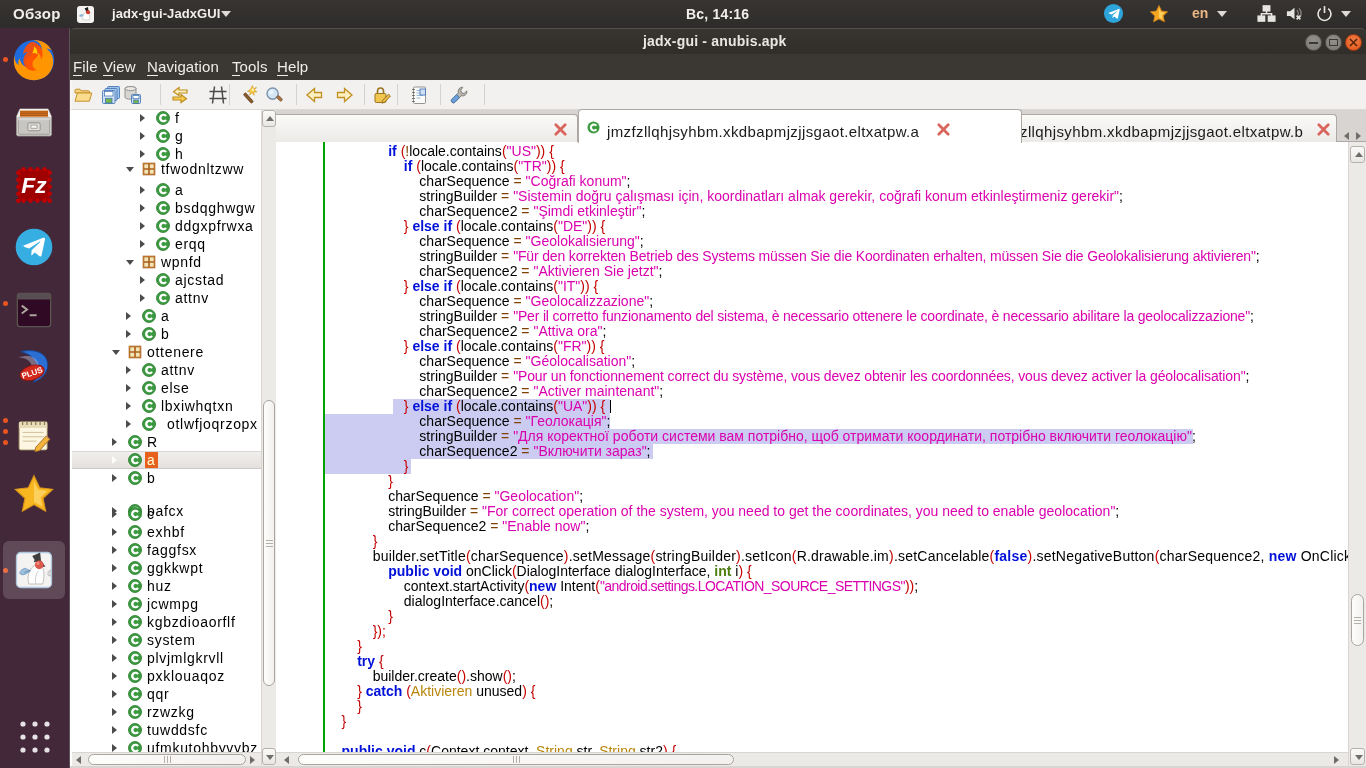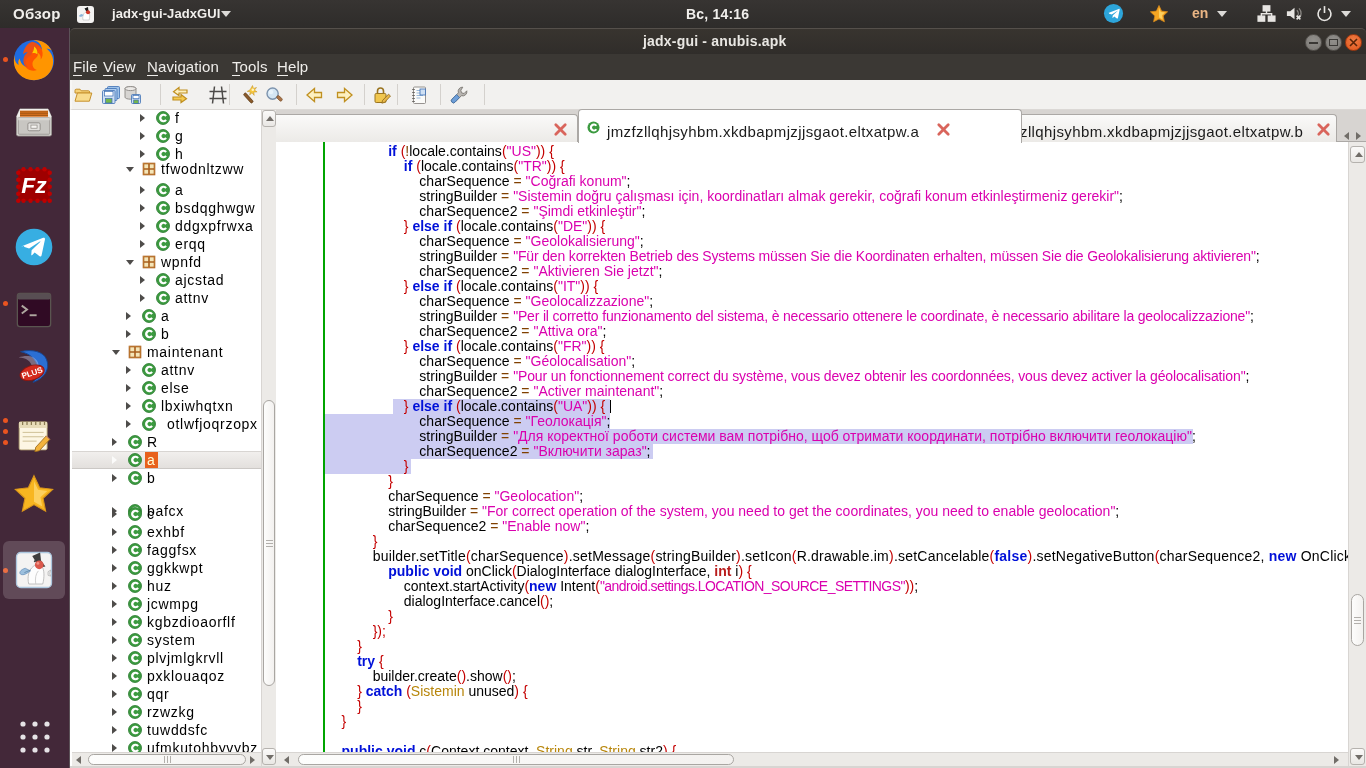--- a/index.html
+++ b/index.html
@@ -54,21 +54,21 @@
 .tab.active .tabtext {top:13px}
 .tabicon {position:absolute}
 .xi {position:absolute;width:15px;height:15px}
 
 #codearea {left:276px;top:142px;width:1072px;height:610px;background:#fff;overflow:hidden}
 .selband {background:#ccccf2}
 #gline {left:47px;top:0;width:1.5px;height:610px;background:#00a400}
 #caret {left:334px;top:258px;width:1.3px;height:13px;background:#000}
 #code {left:50px;top:2px;font-size:14px;line-height:15px;white-space:pre;color:#000;font-family:"Liberation Sans",sans-serif}
 #code .k,#code .t {font-weight:bold}
-.k {color:#0010d8} .t {color:#b91c1c} .s {color:#da00ae} .p {color:#c40000} .o {color:#804000} .g {color:#b8860b}
+.k {color:#0010d8} .t {color:#4d7c0f} .s {color:#da00ae} .p {color:#c40000} .o {color:#804000} .g {color:#b8860b}
 </style></head>
 <body>
 <div id="screen">
 <div id="topbar">
   <span style="left:13px;top:5px;font-size:15px;font-weight:700;letter-spacing:0.3px">Обзор</span>
   <span style="left:77px;top:6px;width:17px;height:17px;background:#f4f3f2;border-radius:3px;overflow:hidden">
         <svg viewBox="0 0 17 17">
           <path d="M7.5 2.5 11 1l.4 3.4 2 2.6-2.7.4z" fill="#1a1a1a"></path>
           <path d="M6 14c-.7-3 0-6 2-7.5 1.5-1.1 3-1.1 3.8 0 1.1 1.5 1.1 4.5.4 7.5z" fill="#fff" stroke="#999" stroke-width="0.4"></path>
           <circle cx="11" cy="6.2" r="2" fill="#d43a2a"></circle>
@@ -438,21 +438,21 @@
             <span class="p">}</span>
             <span style="letter-spacing:0.22px">builder.setTitle<span class="p">(</span>charSequence<span class="p">)</span>.setMessage<span class="p">(</span>stringBuilder<span class="p">)</span>.setIcon<span class="p">(</span>R.drawable.im<span class="p">)</span>.setCancelable<span class="p">(</span><b class="k">false</b><span class="p">)</span>.setNegativeButton<span class="p">(</span>charSequence2, <b class="k">new</b> OnClickListener</span>
                 <b class="k">public</b> <b class="k">void</b> onClick<span class="p">(</span>DialogInterface dialogInterface, <b class="t">int</b> i<span class="p">)</span> <span class="p">{</span>
                     context.startActivity<span class="p">(</span><b class="k">new</b> Intent<span class="p">(</span><span class="s" style="letter-spacing:-0.55px">"android.settings.LOCATION_SOURCE_SETTINGS"</span><span class="p">))</span>;
                     dialogInterface.cancel<span class="p">()</span>;
                 <span class="p">}</span>
             <span class="p">});</span>
         <span class="p">}</span>
         <b class="k">try</b> <span class="p">{</span>
             builder.create<span class="p">()</span>.show<span class="p">()</span>;
-        <span class="p">}</span> <b class="k">catch</b> <span class="p">(</span><span class="g">Sistemin</span> unused<span class="p">)</span> <span class="p">{</span>
+        <span class="p">}</span> <b class="k">catch</b> <span class="p">(</span><span class="g">Aktivieren</span> unused<span class="p">)</span> <span class="p">{</span>
         <span class="p">}</span>
     <span class="p">}</span>
 ​
     <b class="k">public</b> <b class="k">void</b> c<span class="p">(</span>Context context, <span class="g">String</span> str, <span class="g">String</span> str2<span class="p">)</span> <span class="p">{</span></pre>
 <div id="caret"></div>
 </div>
 <div id="treepanel">
 <div class="trow" style="top:-1px">
         <span class="arr" style="left:68px"></span>
         <span class="ticw" style="left:84px">
@@ -598,21 +598,21 @@
       </div>
 <div class="trow" style="top:233px">
         <span class="arr open" style="left:40px"></span>
         <span class="ticw" style="left:56px">
           <svg class="ticon" viewBox="0 0 14 14">
             <rect x="1.5" y="1.5" width="11" height="11" fill="#f5e6b8" stroke="#a85f1e" stroke-width="1.6"></rect>
             <path d="M7 1.5 V12.5 M1.5 7 H12.5" stroke="#a85f1e" stroke-width="1.6"></path>
             <rect x="1.5" y="1.5" width="11" height="11" fill="none" stroke="#c98a3f" stroke-width="0.5"></rect>
           </svg>
         </span>
-        <span class="tlab" style="left:75px">maintenant</span>
+        <span class="tlab" style="left:75px">ottenere</span>
       </div>
 <div class="trow" style="top:251px">
         <span class="arr" style="left:54px"></span>
         <span class="ticw" style="left:70px">
           <svg class="ticon" viewBox="0 0 14 14">
             <circle cx="7" cy="7" r="6.5" fill="#3c9a40"></circle>
             <circle cx="7" cy="7" r="6.5" fill="none" stroke="#2a7a2e" stroke-width="0.8"></circle>
             <path d="M10.9 4.6 A4.3 4.3 0 1 0 10.9 9.4 L9.2 8.3 A2.1 2.1 0 1 1 9.2 5.7 Z" fill="#fff"></path>
           </svg>
         </span>

